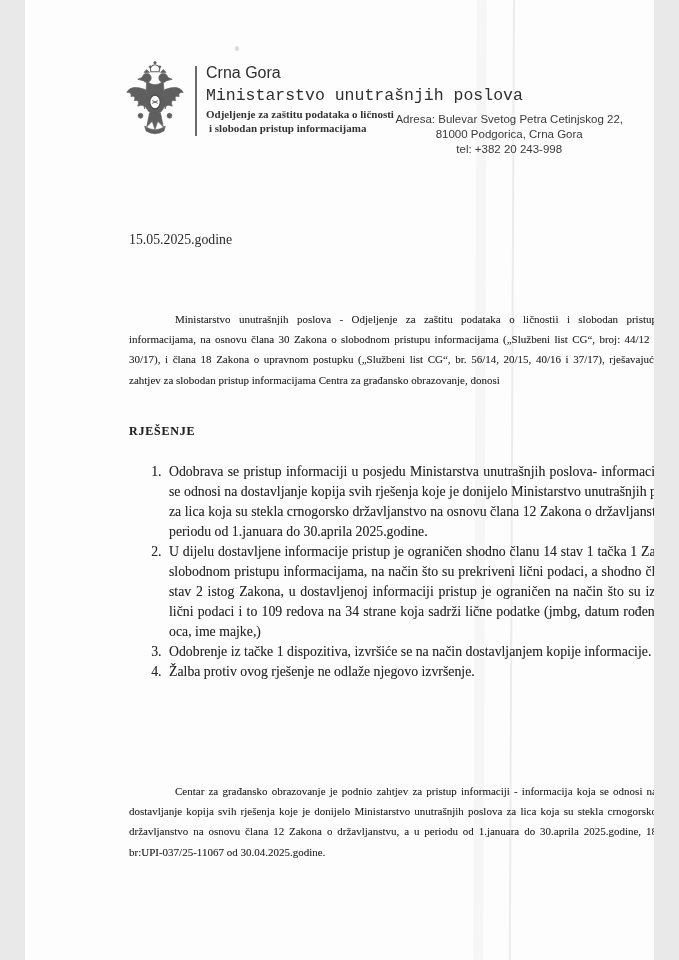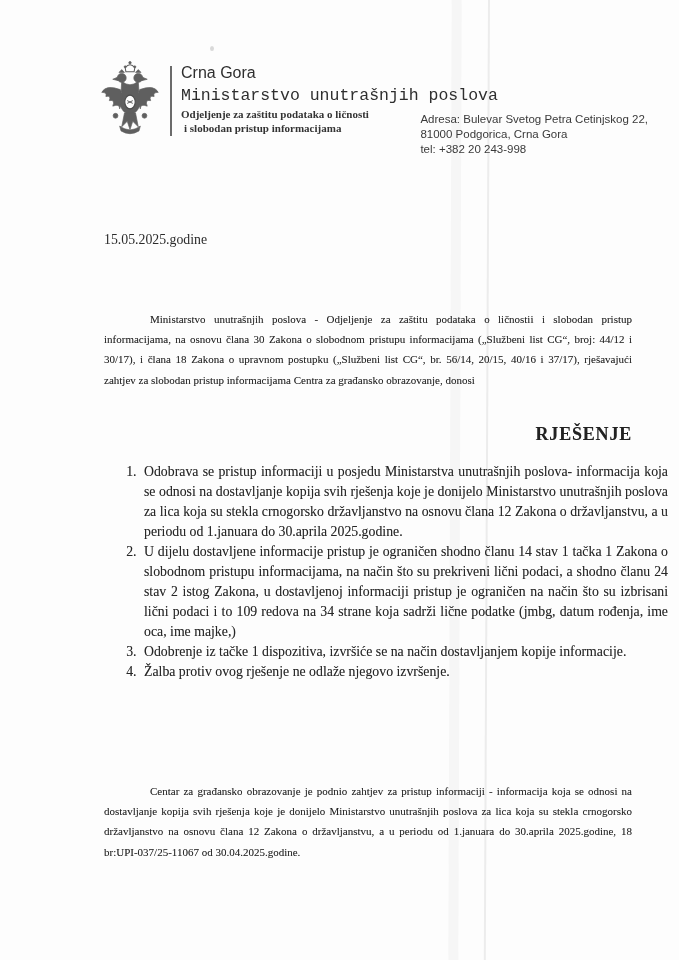--- a/index.html
+++ b/index.html
@@ -2,21 +2,21 @@
 <html><head>
 <meta charset="utf-8">
 <style>
   html, body {
     margin: 0;
     padding: 0;
     background: #e9e9e9;
   }
   .page {
     position: relative;
-    width: 679px;
+    width: 629px;
     height: 960px;
     margin: 0 auto;
     background: #fdfdfd;
     overflow: hidden;
     font-family: "Liberation Serif", "DejaVu Serif", serif;
     color: #262626;
   }
   
   .scan-line-1 {
     position: absolute;
@@ -73,21 +73,21 @@
     font-weight: bold;
     font-size: 11px;
     color: #333;
     line-height: 13.5px;
     margin: 0;
   }
   .dept-line.indent { padding-left: 3px; }
   .address-block {
     position: absolute;
     right: 31px; top: 112px;
-    text-align: left;
+    text-align: center;
     font-family: "Liberation Sans", sans-serif;
     font-size: 11.5px;
     color: #3a3a3a;
     line-height: 15px;
   }
   
   .ref-block {
     position: absolute;
     left: 104px; top: 232px;
     font-size: 13.8px;
@@ -104,23 +104,23 @@
     line-height: 20.2px;
     text-align: justify;
     color: #272727;
     text-shadow: 0 0 0.4px rgba(40,40,40,0.35);
   }
   .intro-par { top: 298px; text-indent: 46px; }
   .heading {
     position: absolute;
     left: 104px;
     width: 528px;
-    text-align: right;
+    text-align: left;
     font-weight: bold;
-    font-size: 18px;
+    font-size: 12px;
     letter-spacing: 0.8px;
     color: #222;
     text-shadow: 0 0 0.4px rgba(40,40,40,0.35);
   }
   .heading-rjesenje { top: 424px; }
   .heading-obrazlozenje { top: 726px; }
   .decision-list {
     position: absolute;
     left: 104px; top: 462px;
     width: 528px;

